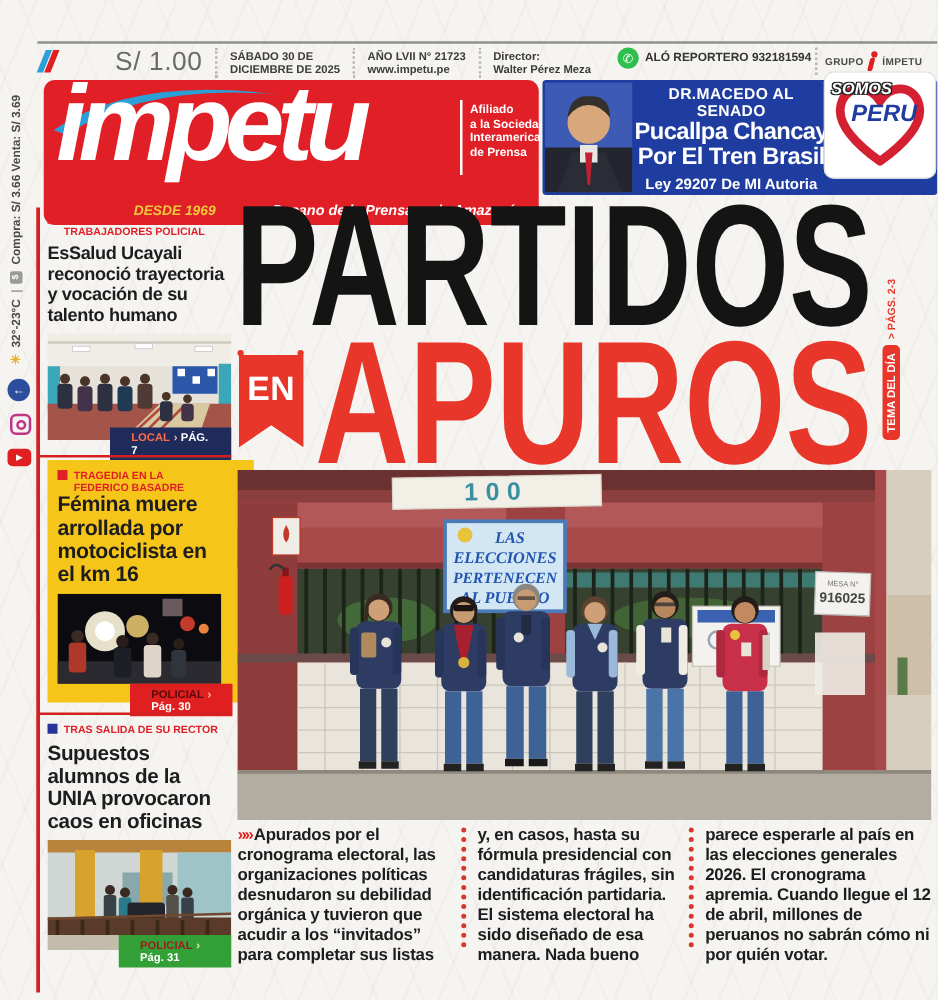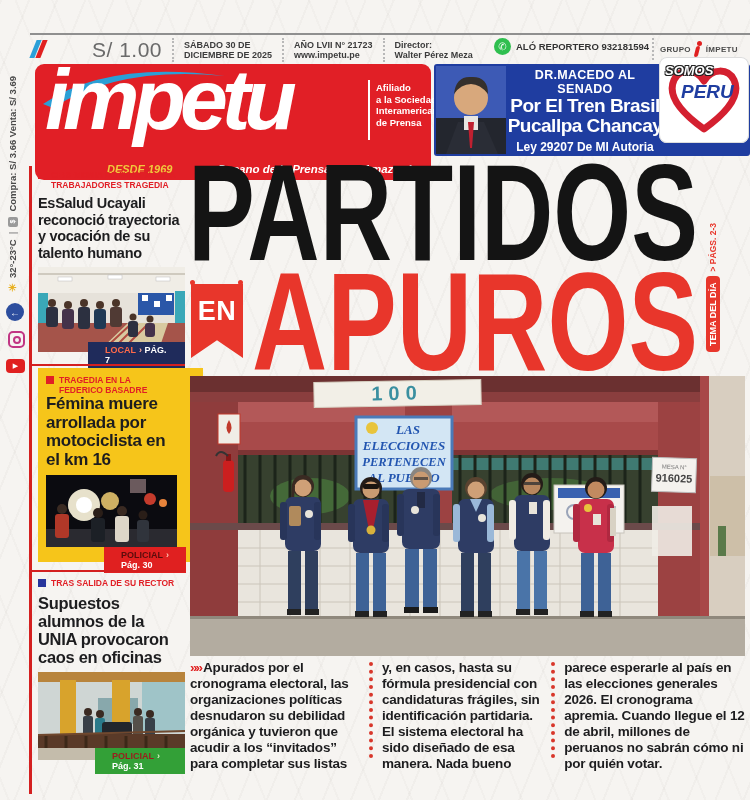--- a/index.html
+++ b/index.html
@@ -166,41 +166,41 @@
       <rect width="70" height="88" fill="#3d5ab5"></rect>
       <rect x="0" y="52" width="70" height="36" fill="#23262e"></rect>
       <path d="M10 88 L22 56 L48 56 L62 88 Z" fill="#2a2d36"></path>
       <rect x="28" y="50" width="14" height="14" fill="#e8e6e2"></rect>
       <path d="M32 56 L38 56 L36 82 L34 82 Z" fill="#c02030"></path>
       <circle cx="35" cy="32" r="17" fill="#d8a87c"></circle>
       <path d="M18 28 Q20 10 35 11 Q52 10 52 28 Q44 18 35 18 Q25 18 18 28 Z" fill="#35302c"></path>
     </svg>
     <div class="ad-text">
       <div class="ad-k">DR.MACEDO AL SENADO</div>
+      <div class="ad-l">Pucallpa Chancay</div>
       <div class="ad-l">Por El Tren Brasil</div>
-      <div class="ad-l">Pucallpa Chancay</div>
       <div class="ad-law">Ley 29207 De MI Autoria</div>
     </div>
     <div class="sp-box">
       <svg class="abs" style="left:7px;top:6px;" width="76" height="74" viewBox="0 0 76 74">
         <path d="M38 66 C10 46 2 30 8 17 C14 5 30 5 38 18 C46 5 62 5 68 17 C74 30 66 46 38 66 Z" fill="#fff" stroke="#d42030" stroke-width="7" stroke-linejoin="round"></path>
       </svg>
       <div class="sp-somos">SOMOS</div>
       <div class="sp-peru">PERU</div>
     </div>
   </div>
 
   <div class="abs side-rule"></div>
 
   <div class="abs story1">
     <div class="kicker">
       <span class="ksq"></span>
       <span>
         <span>CEREMONIA DE HOMENAJE A</span><br>
-        <span>TRABAJADORES TRAGEDIA</span>
+        <span>TRABAJADORES POLICIAL</span>
       </span>
     </div>
     <div class="shead" style="font-size:14.5px;line-height:16.5px;margin-top:5px;">EsSalud Ucayali reconoció trayectoria y vocación de su talento humano</div>
     <svg class="photo-frame" style="margin-top:6px;" width="147" height="85" viewBox="0 0 147 85">
       <rect width="147" height="85" fill="#e6e2da"></rect>
       <rect y="0" width="147" height="26" fill="#f0ede6"></rect>
       <rect x="0" y="6" width="147" height="2" fill="#cfcabf"></rect>
       <rect x="20" y="10" width="14" height="4" fill="#fff" stroke="#bbb" stroke-width="0.5"></rect>
       <rect x="70" y="8" width="14" height="4" fill="#fff" stroke="#bbb" stroke-width="0.5"></rect>
       <rect x="118" y="10" width="14" height="4" fill="#fff" stroke="#bbb" stroke-width="0.5"></rect>

